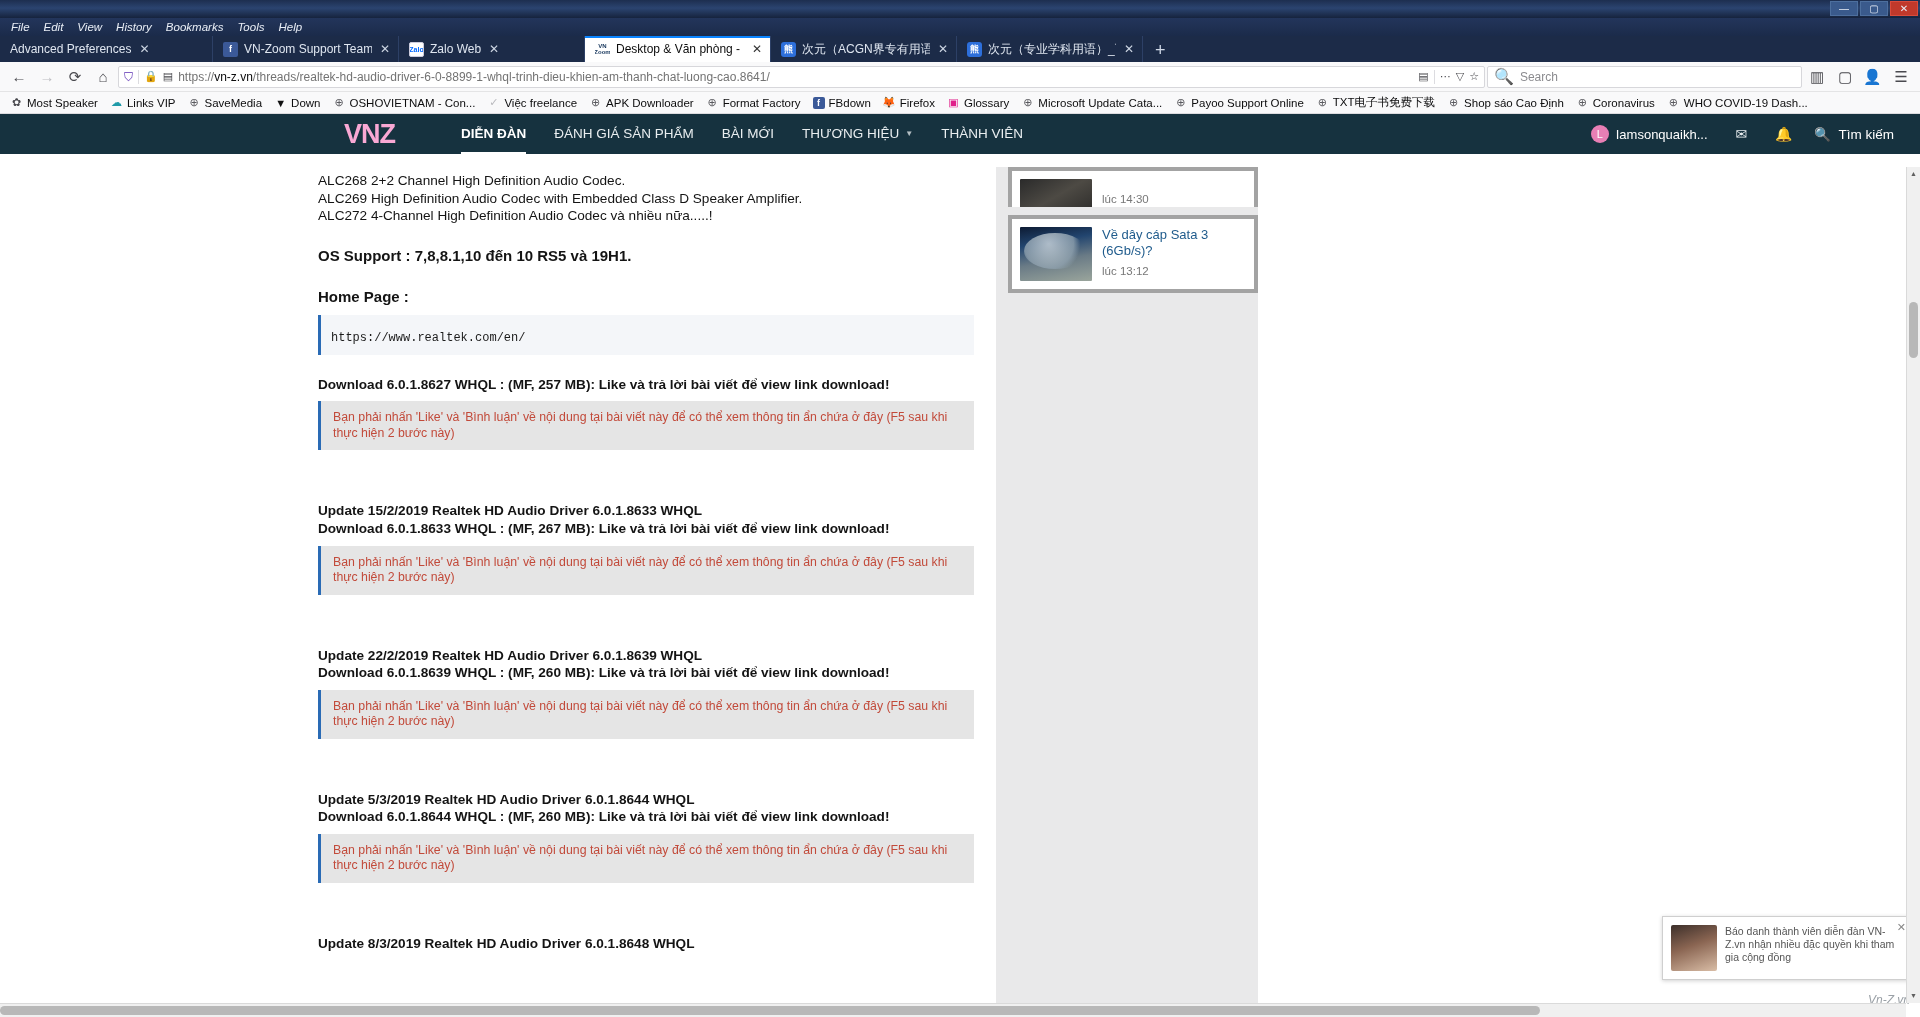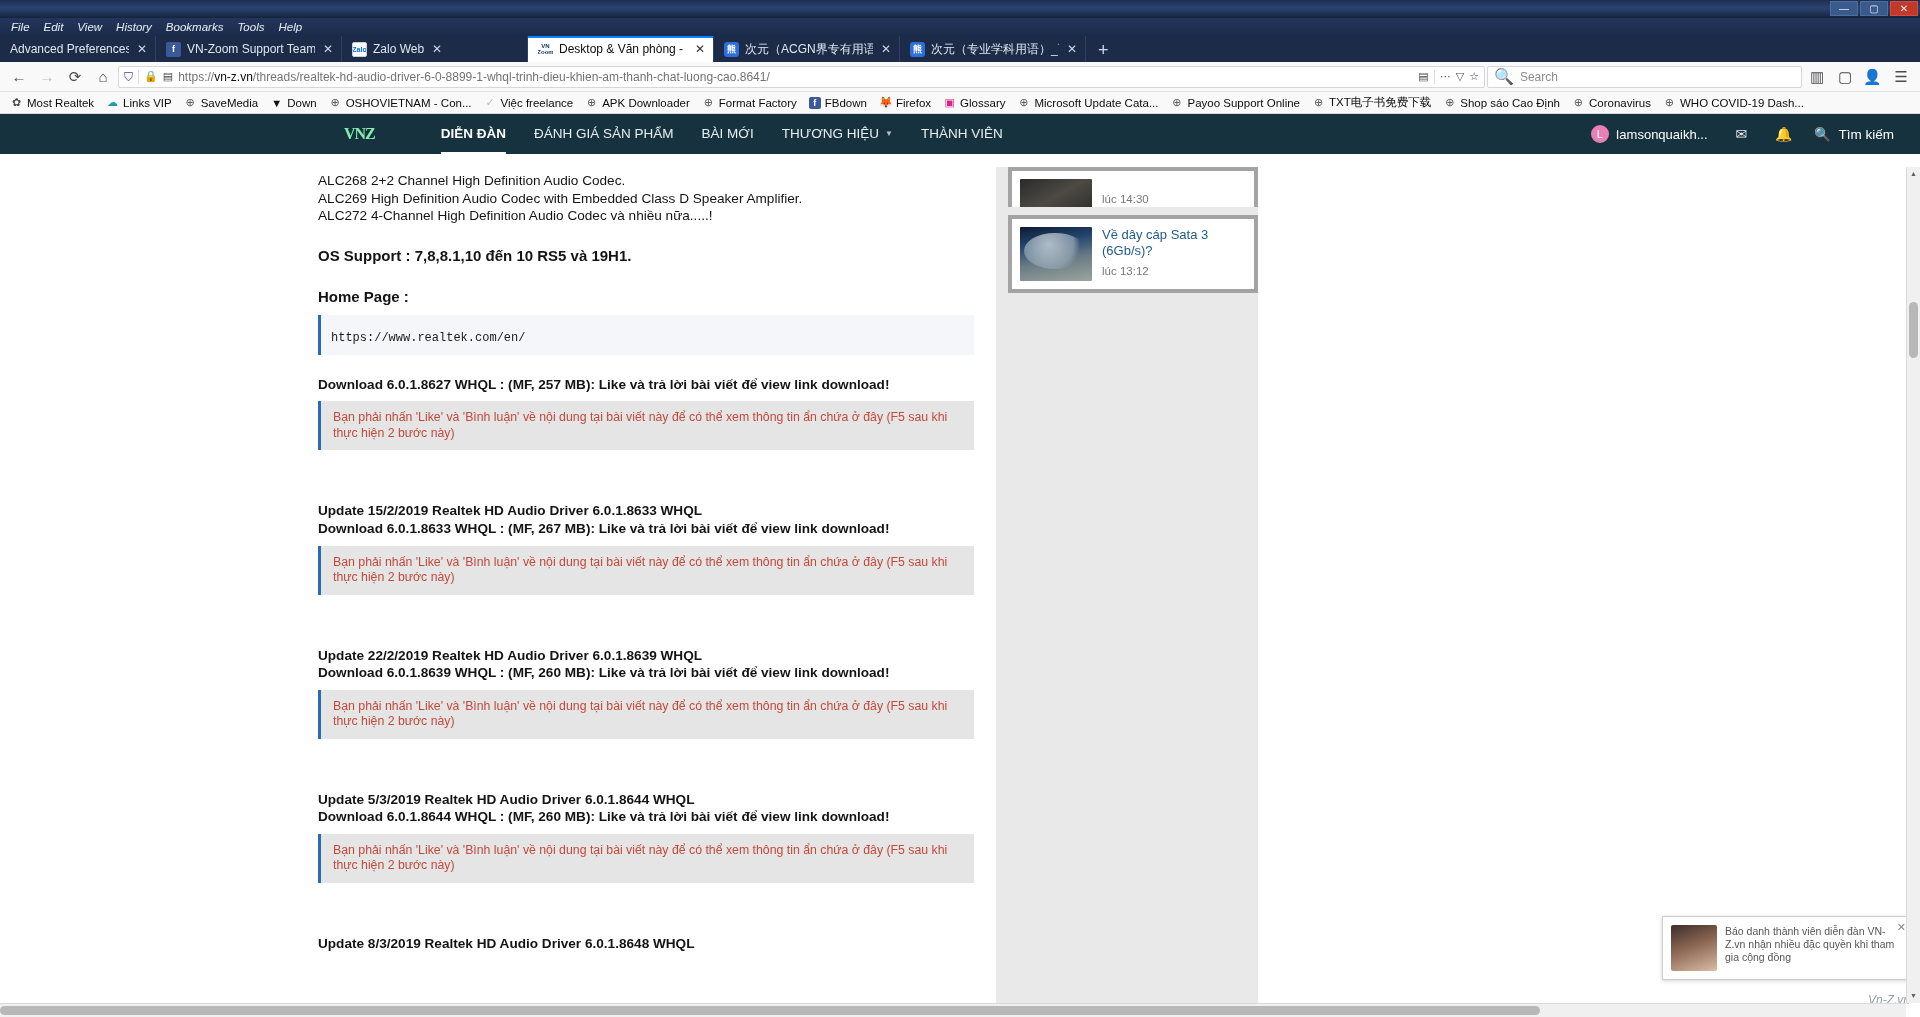--- a/index.html
+++ b/index.html
@@ -118,23 +118,23 @@
   }
   .bm .bmi { font-size:11px; color:#4a4a4f; width:13px; text-align:center; }
   .bm .globe { color:#5a5a5f; }
 
   
   .sitehdr {
     height: 40px; width:100%; background:#16323f;
     display:flex; align-items:center; color:#fff;
   }
   .logo {
-    font-size:16px; font-weight:bold; letter-spacing:-1px;
-    margin-left:344px; margin-right:52px; color:#86efac;
-    font-family:Liberation Serif, serif;
+    font-size:27px; font-weight:bold; letter-spacing:-1px;
+    margin-left:344px; margin-right:52px; color:#f9a8d4;
+    font-family:Liberation Sans, sans-serif;
   }
   .navitem {
     font-size:13.5px; padding: 0 14px; line-height:40px; color:#e9eef0;
     display:flex; align-items:center; gap:6px; height:40px; position:relative;
     white-space:nowrap;
   }
   .navitem.sel { font-weight:bold; color:#fff;flex-direction:column; }
   .navitem.sel::after {
     content:""; position:absolute; left:14px; right:14px; bottom:0;
     height:2px; background:#fff;
@@ -250,21 +250,21 @@
   <div class="mi">File</div>
   <div class="mi">Edit</div>
   <div class="mi">View</div>
   <div class="mi">History</div>
   <div class="mi">Bookmarks</div>
   <div class="mi">Tools</div>
   <div class="mi">Help</div>
 </div>
 
 <div class="tabstrip">
-  <div class="tab" style="width:156px">
+  <div class="tab" style="width:213px">
     <span class="tlabel">Advanced Preferences</span>
     <span class="tclose">✕</span>
   </div>
   <div class="tab" style="width:186px">
     <span class="favicon fav-fb">f</span>
     <span class="tlabel">VN-Zoom Support Team</span>
     <span class="tclose">✕</span>
   </div>
   <div class="tab" style="width:186px">
     <span class="favicon fav-zalo">Zalo</span>
@@ -315,21 +315,21 @@
 
   <div class="navicon">▥</div>
   <div class="navicon">▢</div>
   <div class="navicon">👤</div>
   <div class="navicon">☰</div>
 </div>
 
 <div class="bookmarks">
   <div class="bm">
     <span class="bmi">✿</span>
-    <span>Most Realtek</span>
+    <span>Most Speaker</span>
   </div>
   <div class="bm">
     <span class="bmi" style="color:#1f9aa8">☁</span>
     <span>Links VIP</span>
   </div>
   <div class="bm">
     <span class="bmi globe">⊕</span>
     <span>SaveMedia</span>
   </div>
   <div class="bm">

